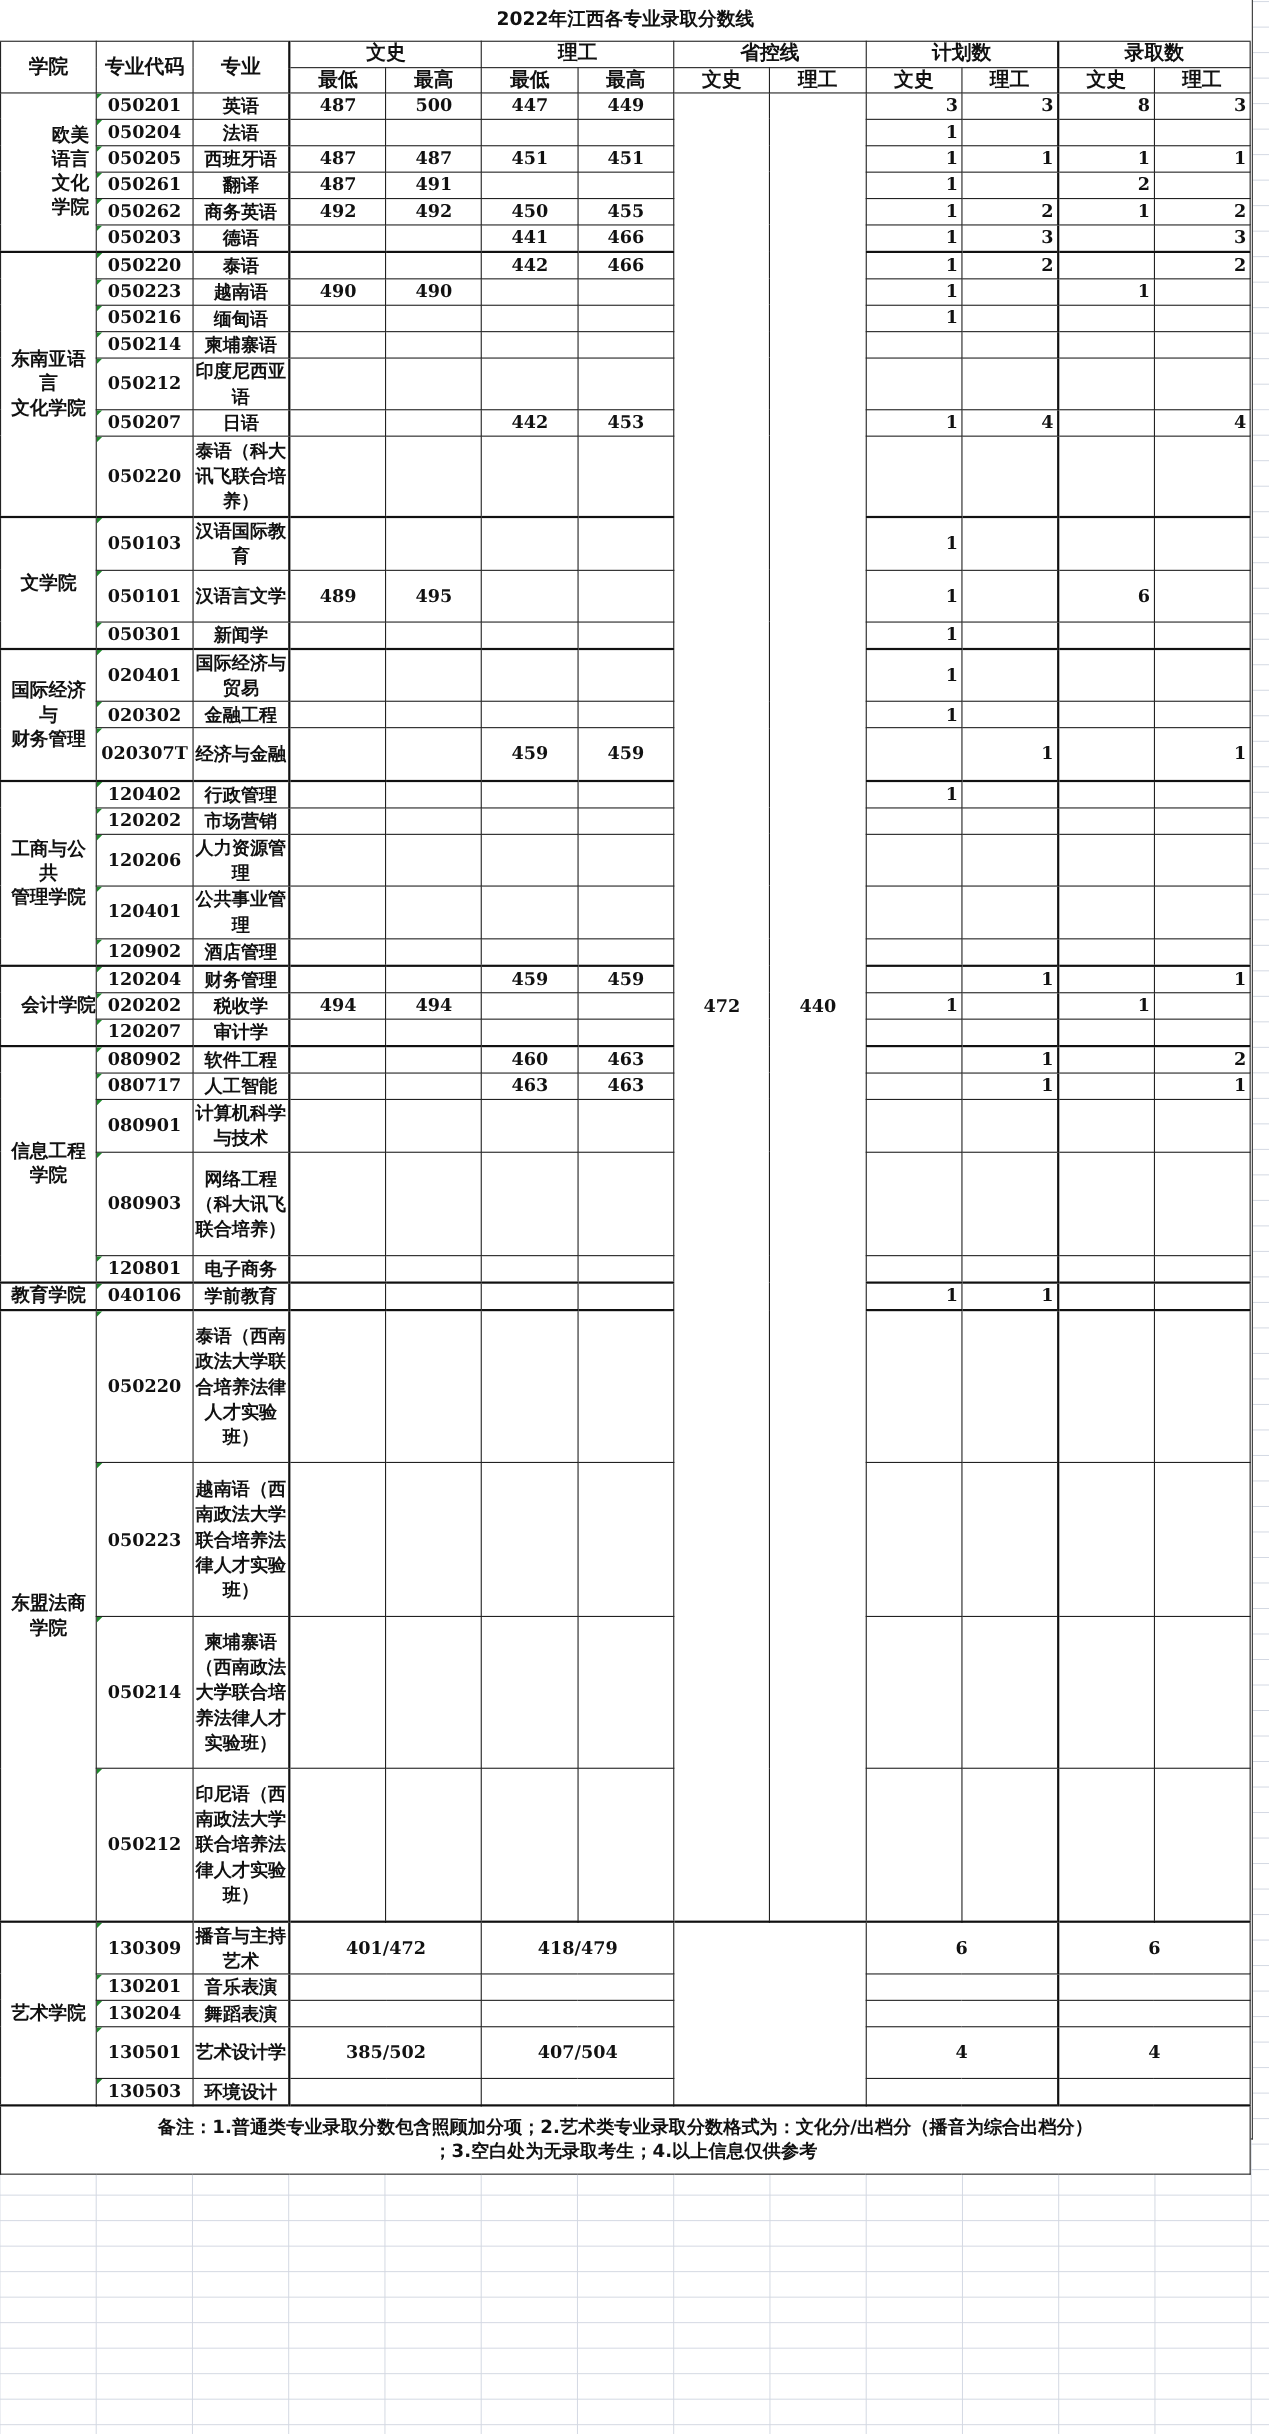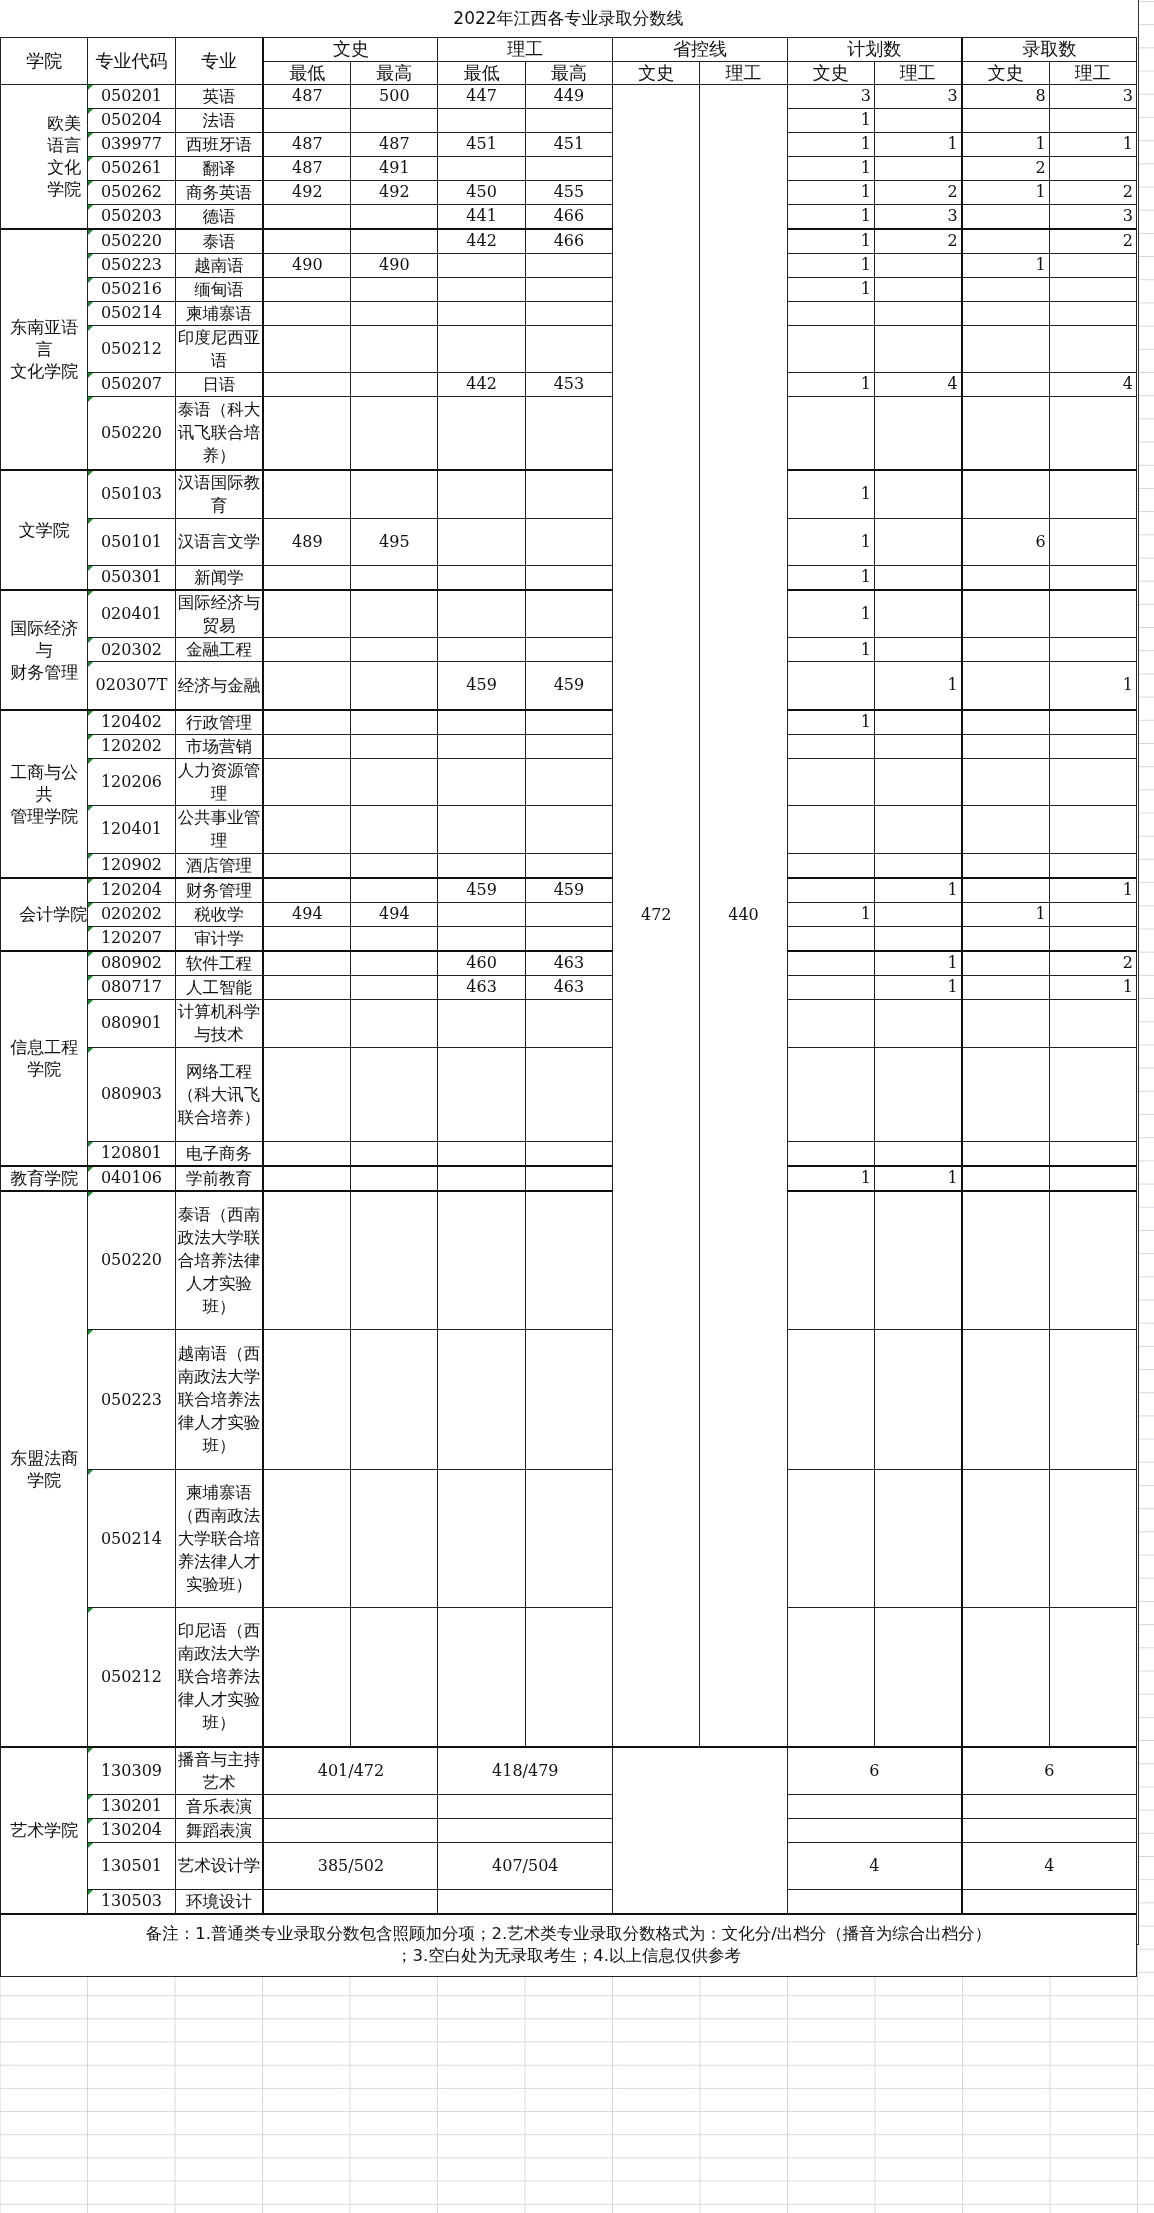--- a/index.html
+++ b/index.html
@@ -8,21 +8,21 @@
   
   .bg-grid { position: absolute; left: 0; top: 0; width: 1154px; height: 2213px;
     background-image:
       linear-gradient(to right, #d3d8e2 1px, transparent 1px),
       linear-gradient(to bottom, #d3d8e2 1px, transparent 1px);
     background-size: 87.5px 100%, 100% 23.2px;
     background-position: 87px 0, 0 1px; }
   .sheet { position: absolute; left: 0; top: 0; width: 1138px; height: 1944px; background: #fff;
     border-right: 1px solid #333; border-bottom: 1.5px solid #333; }
   table.scores { position: absolute; left: 0; top: 0; border-collapse: collapse; table-layout: fixed;
-    width: 1137px; background: #fff; }
+    width: 1137px; background: #fff; font-weight: bold; }
   table.scores td { border: 1px solid #222; padding: 0; text-align: center; vertical-align: middle;
     font-size: 17px; line-height: 22px; overflow: hidden; }
   .title-cell { border: none !important; font-size: 22px !important; height: 36px; border-bottom: 1.5px solid #222 !important; }
   .hdr { font-family: "DejaVu Sans", "Liberation Sans", sans-serif; font-size: 18px !important; }
   .cn { font-family: "DejaVu Sans", "Liberation Sans", sans-serif; font-size: 17px !important; line-height: 22px !important; }
   .major { font-family: "DejaVu Sans", "Liberation Sans", sans-serif; font-size: 16.5px !important; line-height: 23px !important; word-break: break-all; padding: 0 2px !important; }
   .code { font-family: "DejaVu Serif", "Liberation Serif", serif; font-size: 16px !important; position: relative; }
   .code::before { content: ""; position: absolute; left: 0; top: 0; width: 0; height: 0;
     border-top: 5px solid #1f8a2c; border-right: 5px solid transparent; }
   .num { font-family: "DejaVu Serif", "Liberation Serif", serif; font-size: 16px !important; }
@@ -104,21 +104,21 @@
         <td class="num thick-left"></td>
         <td class="num"></td>
         <td class="num"></td>
         <td class="num"></td>
         <td class="num rt">1</td>
         <td class="num rt"></td>
         <td class="num rt thick-left"></td>
         <td class="num rt"></td>
       </tr>
       <tr style="height: 23px;">
-        <td class="code">039977</td>
+        <td class="code">050205</td>
         <td class="major">西班牙语</td>
         <td class="num thick-left">487</td>
         <td class="num">487</td>
         <td class="num">451</td>
         <td class="num">451</td>
         <td class="num rt">1</td>
         <td class="num rt">1</td>
         <td class="num rt thick-left">1</td>
         <td class="num rt">1</td>
       </tr>

